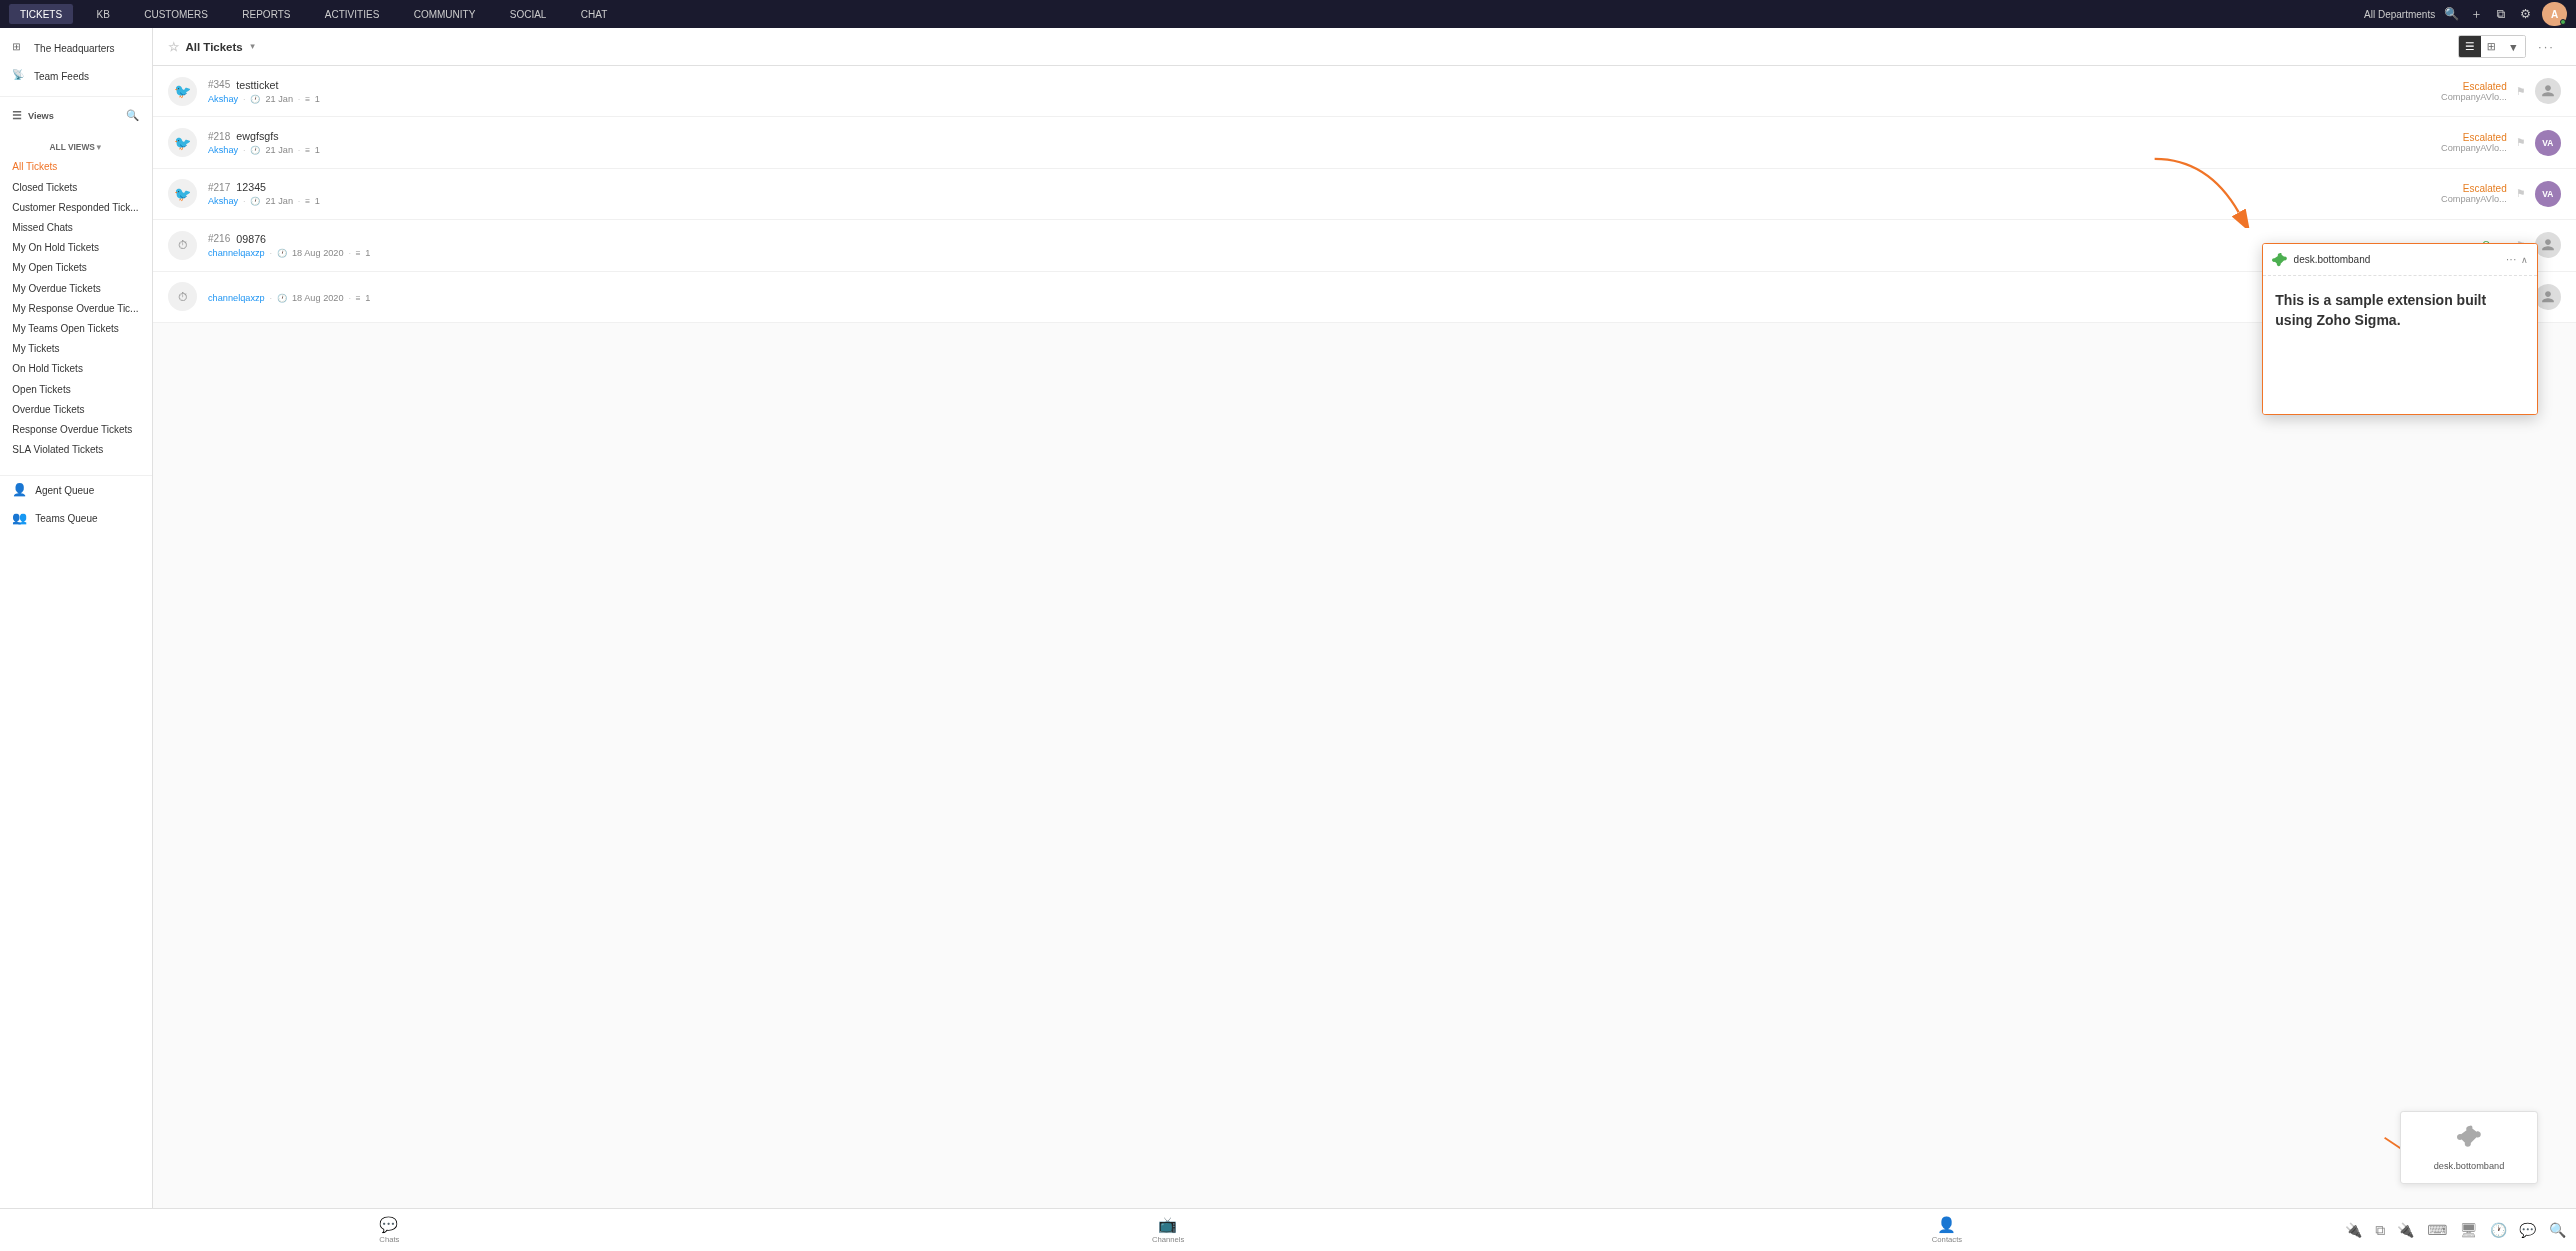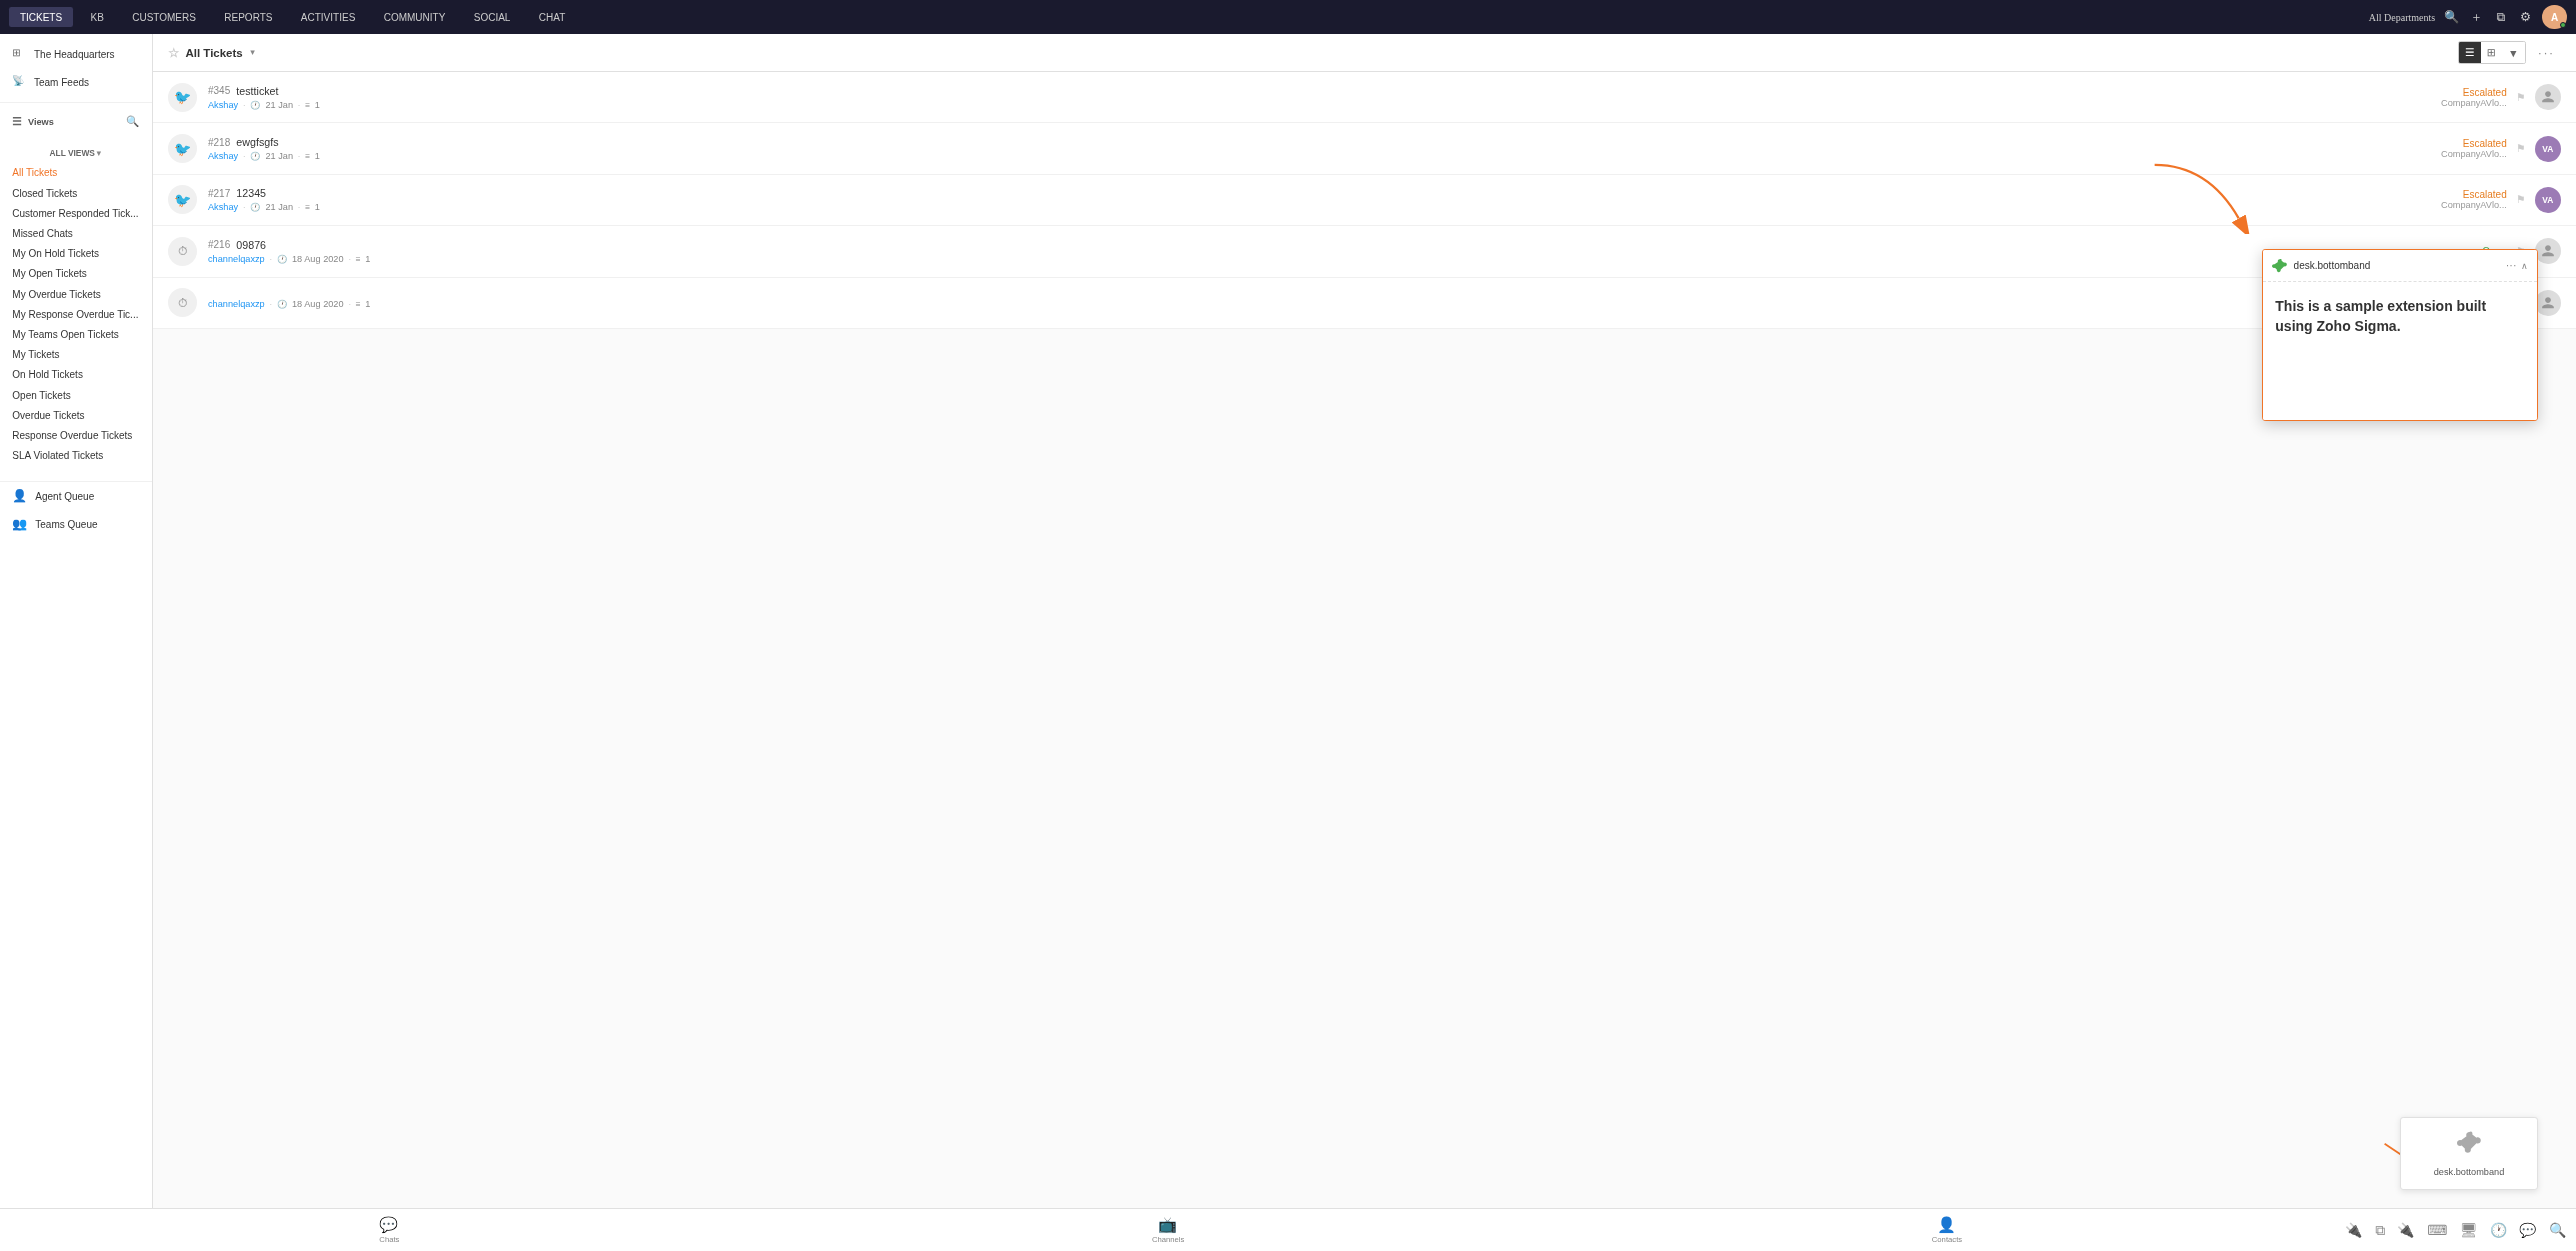--- a/index.html
+++ b/index.html
@@ -1,30 +1,30 @@
 <!DOCTYPE html>
 <html style="font-size:12.3px"><head>
   <meta charset="utf-8">
   <style>
     * { box-sizing: border-box; margin: 0; padding: 0; }
     body { font-family: -apple-system, BlinkMacSystemFont, 'Segoe UI', Arial, sans-serif; font-size: 10px; background: #f5f5f5; overflow: hidden; height: 100vh; }
 
     
     .top-nav {
       display: flex; align-items: center; background: #1a1a2e; color: #ccc;
-      height: 34px; padding: 0 9.2px; gap: 7px; position: relative; z-index: 100;
+      height: 28px; padding: 0 9.2px; gap: 13px; position: relative; z-index: 100;
     }
     .nav-item {
       padding: 4.6px 10.7px; color: #ccc; font-size: 10px; cursor: pointer;
       border-radius: 2.3px; white-space: nowrap;
     }
     .nav-item.active { background: #3a3a5c; color: #fff; }
     .nav-spacer { flex: 1; }
     .nav-right { display: flex; align-items: center; gap: 9.2px; color: #ccc; }
-    .nav-right-text { font-size: 10px; color: #ccc; cursor: pointer; font-family: Liberation Serif, serif; }
+    .nav-right-text { font-size: 10px; color: #ccc; cursor: pointer; }
     .nav-icon { width: 15.3px; height: 15.3px; cursor: pointer; display: flex; align-items: center; justify-content: center; color: #ccc; font-size: 12.3px; }
     .avatar-circle { width: 24.5px; height: 24.5px; border-radius: 50%; background: #e8a87c; display: flex; align-items: center; justify-content: center; color: #fff; font-size: 10px; font-weight: bold; position: relative; }
     .avatar-online { width: 6.1px; height: 6.1px; background: #4caf50; border-radius: 50%; position: absolute; bottom: 0.8px; right: 0.8px; border: 0.8px solid #1a1a2e; }
 
     
     .main-layout { display: flex; height: calc(100vh - 34px); }
 
     
     .sidebar {
       width: 153px; background: #fff; border-right: 0.8px solid #e0e0e0;

